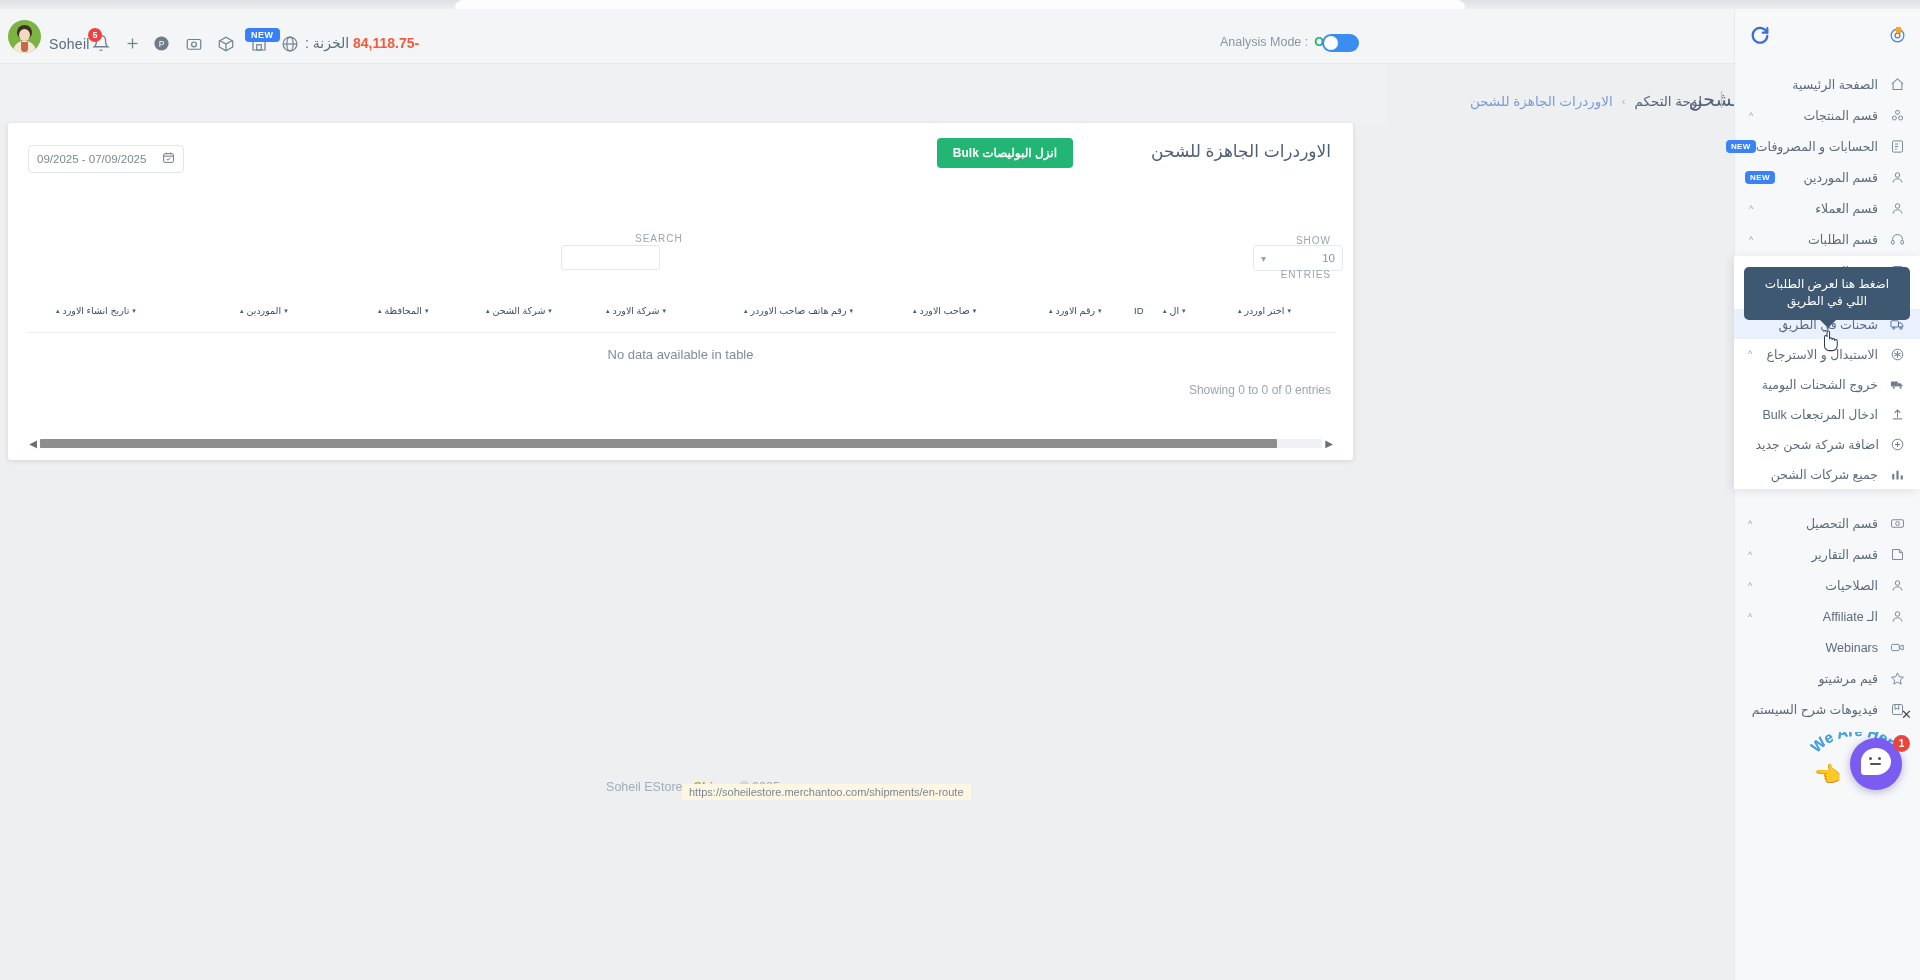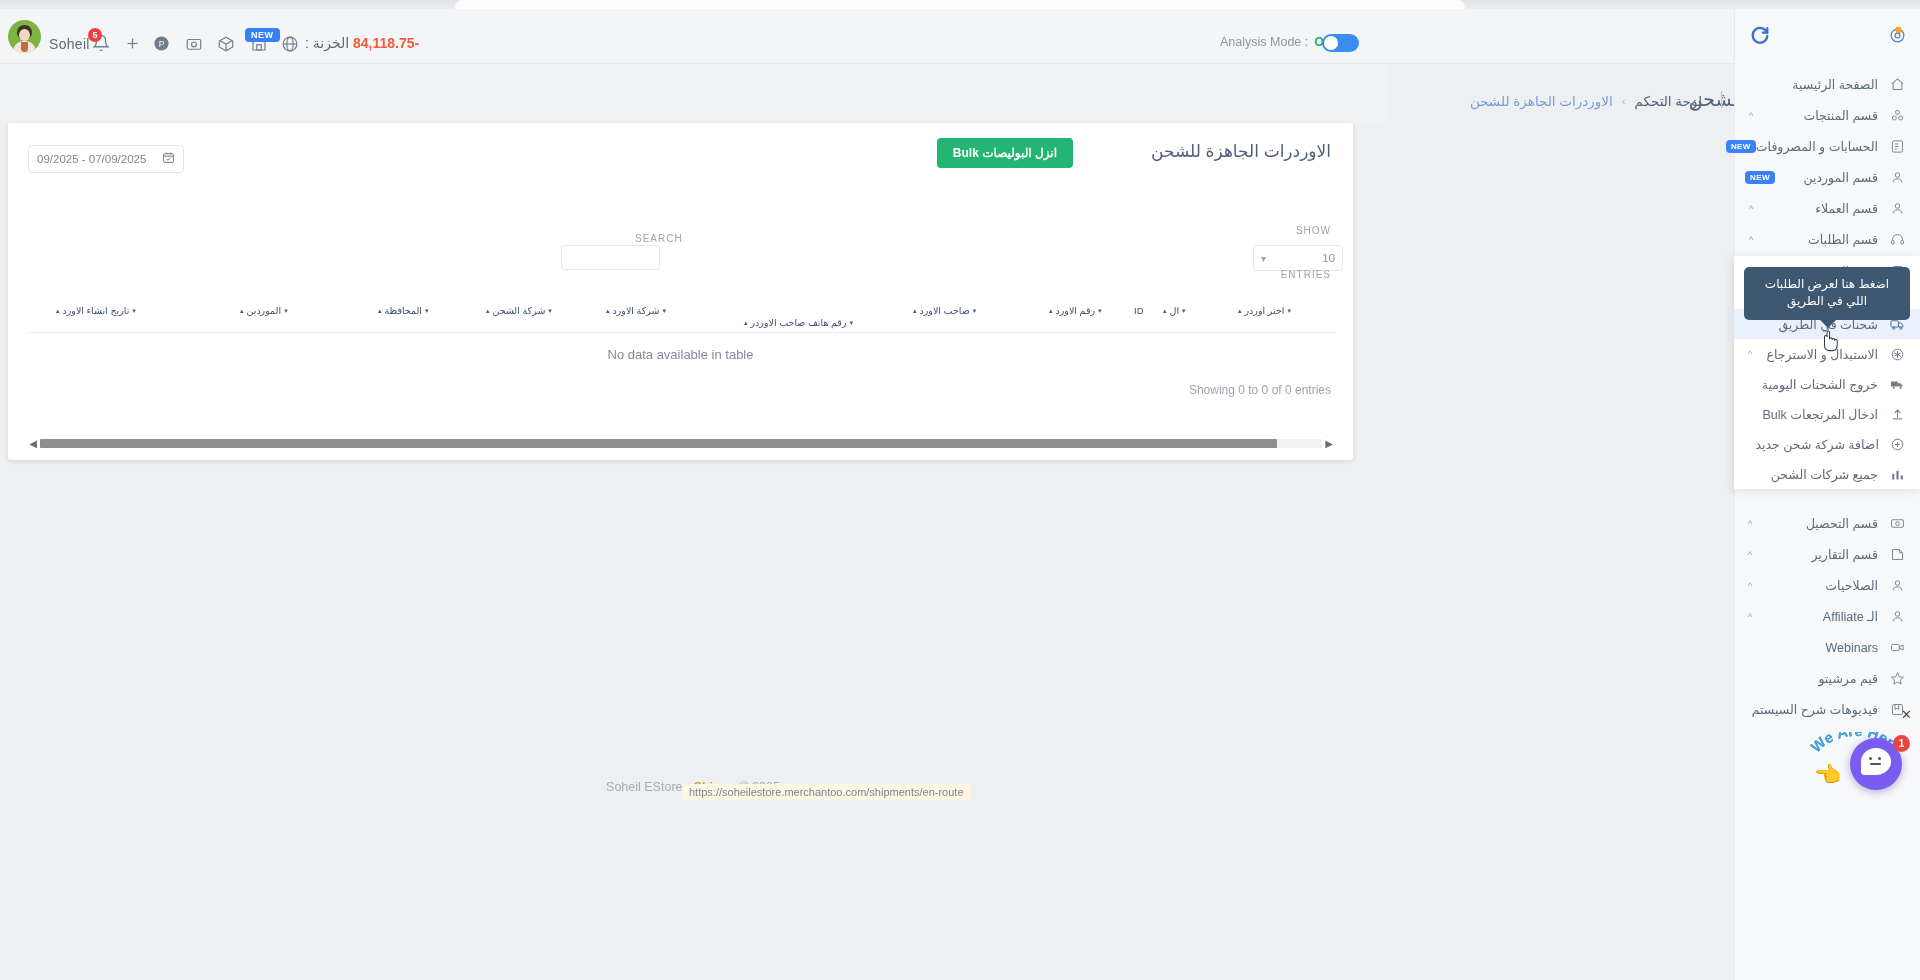--- a/index.html
+++ b/index.html
@@ -137,21 +137,21 @@
     border: 1px solid #e2e6ea; border-radius: 4px;
     background: #fff;
     display: flex; align-items: center; justify-content: space-between;
     padding: 0 8px; direction: ltr; cursor: pointer;
   }
   .daterange .txt { font-size: 11.5px; color: #7c8794; white-space: nowrap; overflow: hidden; }
   .daterange .cal { color: #6d7782; }
 
   
   .show-label {
-    position: absolute; right: 22px; top: 102px;
+    position: absolute; right: 22px; top: 112px;
     font-size: 10px; letter-spacing: 1px; color: #9aa4af; direction: ltr; text-align: center;
   }
   .entries-label {
     position: absolute; right: 22px; top: 146px;
     font-size: 10px; letter-spacing: 1px; color: #9aa4af; direction: ltr;
   }
   .show-select {
     position: absolute; right: 10px; top: 122px;
     width: 90px; height: 26px;
     border: 1px solid #e4e8ec; border-radius: 4px; background: #fff;
@@ -452,21 +452,21 @@
     <div class="th" style="left:1041px; top:182px;">
       <span class="sortup">▾</span>
       <span>رقم الاورد</span>
       <span class="sortdn">▴</span>
     </div>
     <div class="th" style="left:905px; top:182px;">
       <span class="sortup">▾</span>
       <span>صاحب الاورد</span>
       <span class="sortdn">▴</span>
     </div>
-    <div class="th" style="left:736px; top:194px;justify-content:flex-end;">
+    <div class="th" style="left:736px; top:182px;justify-content:flex-end;">
       <span class="sortup">▾</span>
       <span>رقم هاتف صاحب الاوردر</span>
       <span class="sortdn">▴</span>
     </div>
     <div class="th" style="left:598px; top:182px;">
       <span class="sortup">▾</span>
       <span>شركة الاورد</span>
       <span class="sortdn">▴</span>
     </div>
     <div class="th" style="left:478px; top:182px;">

